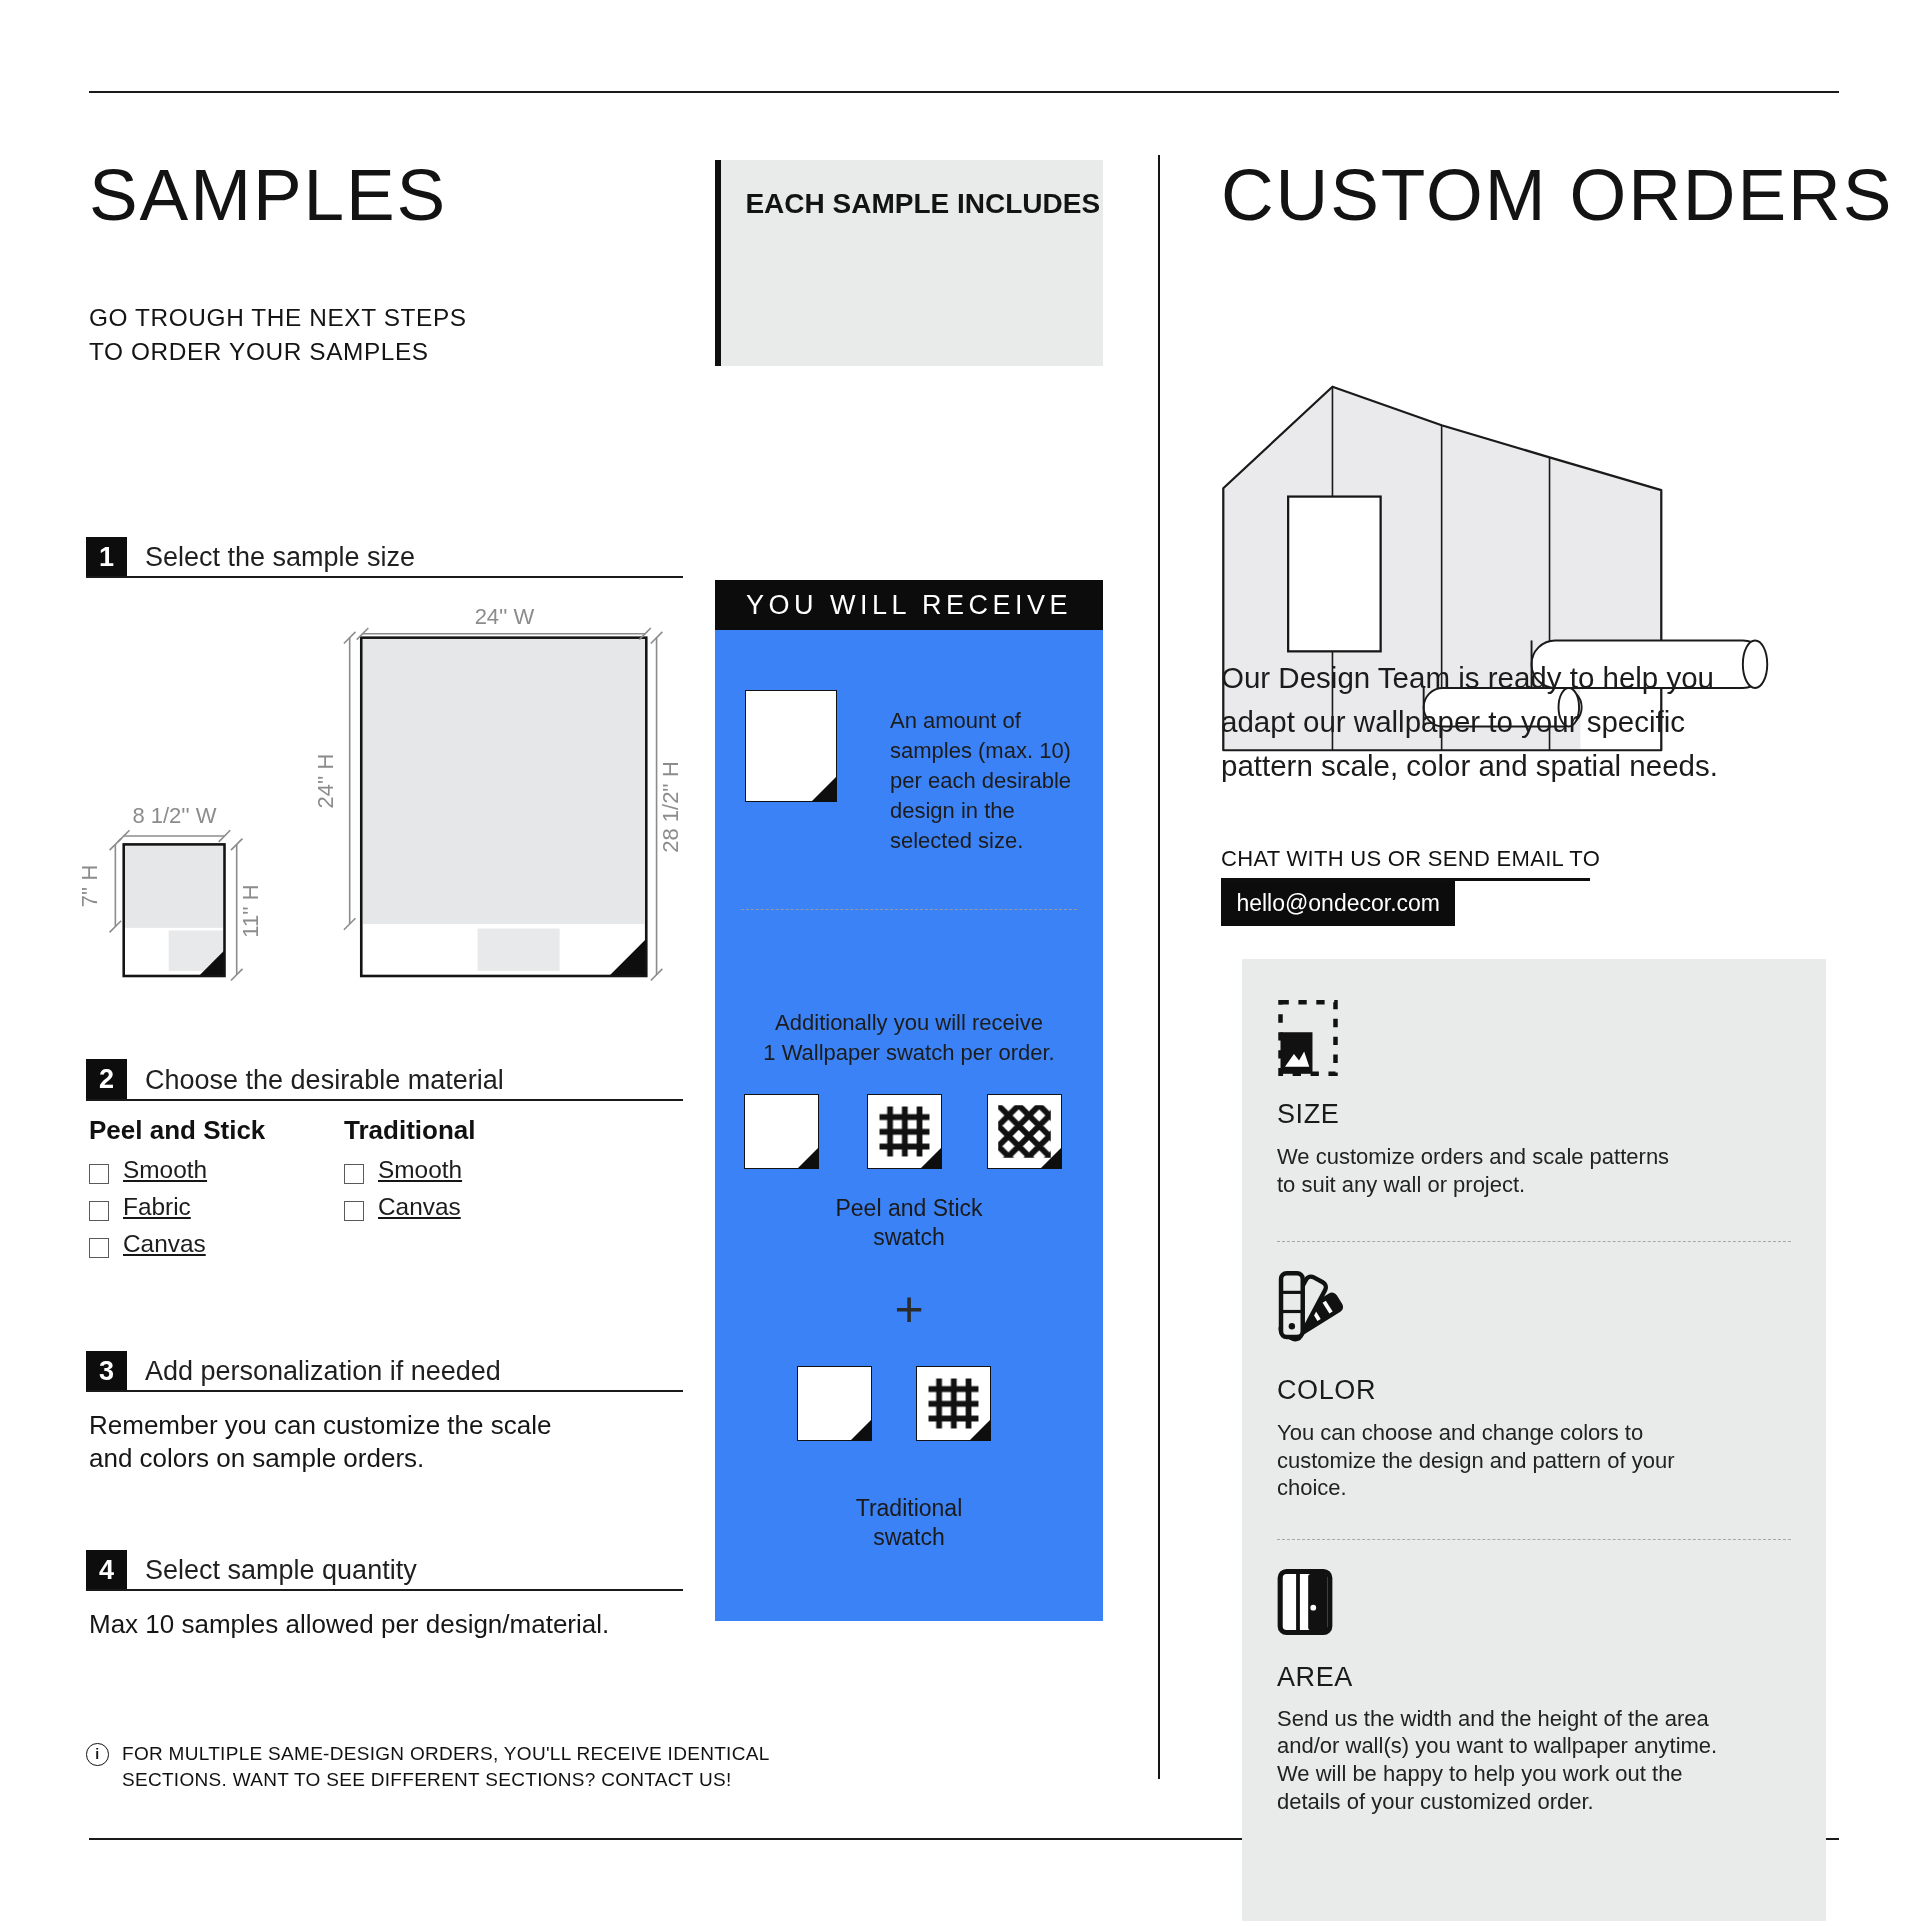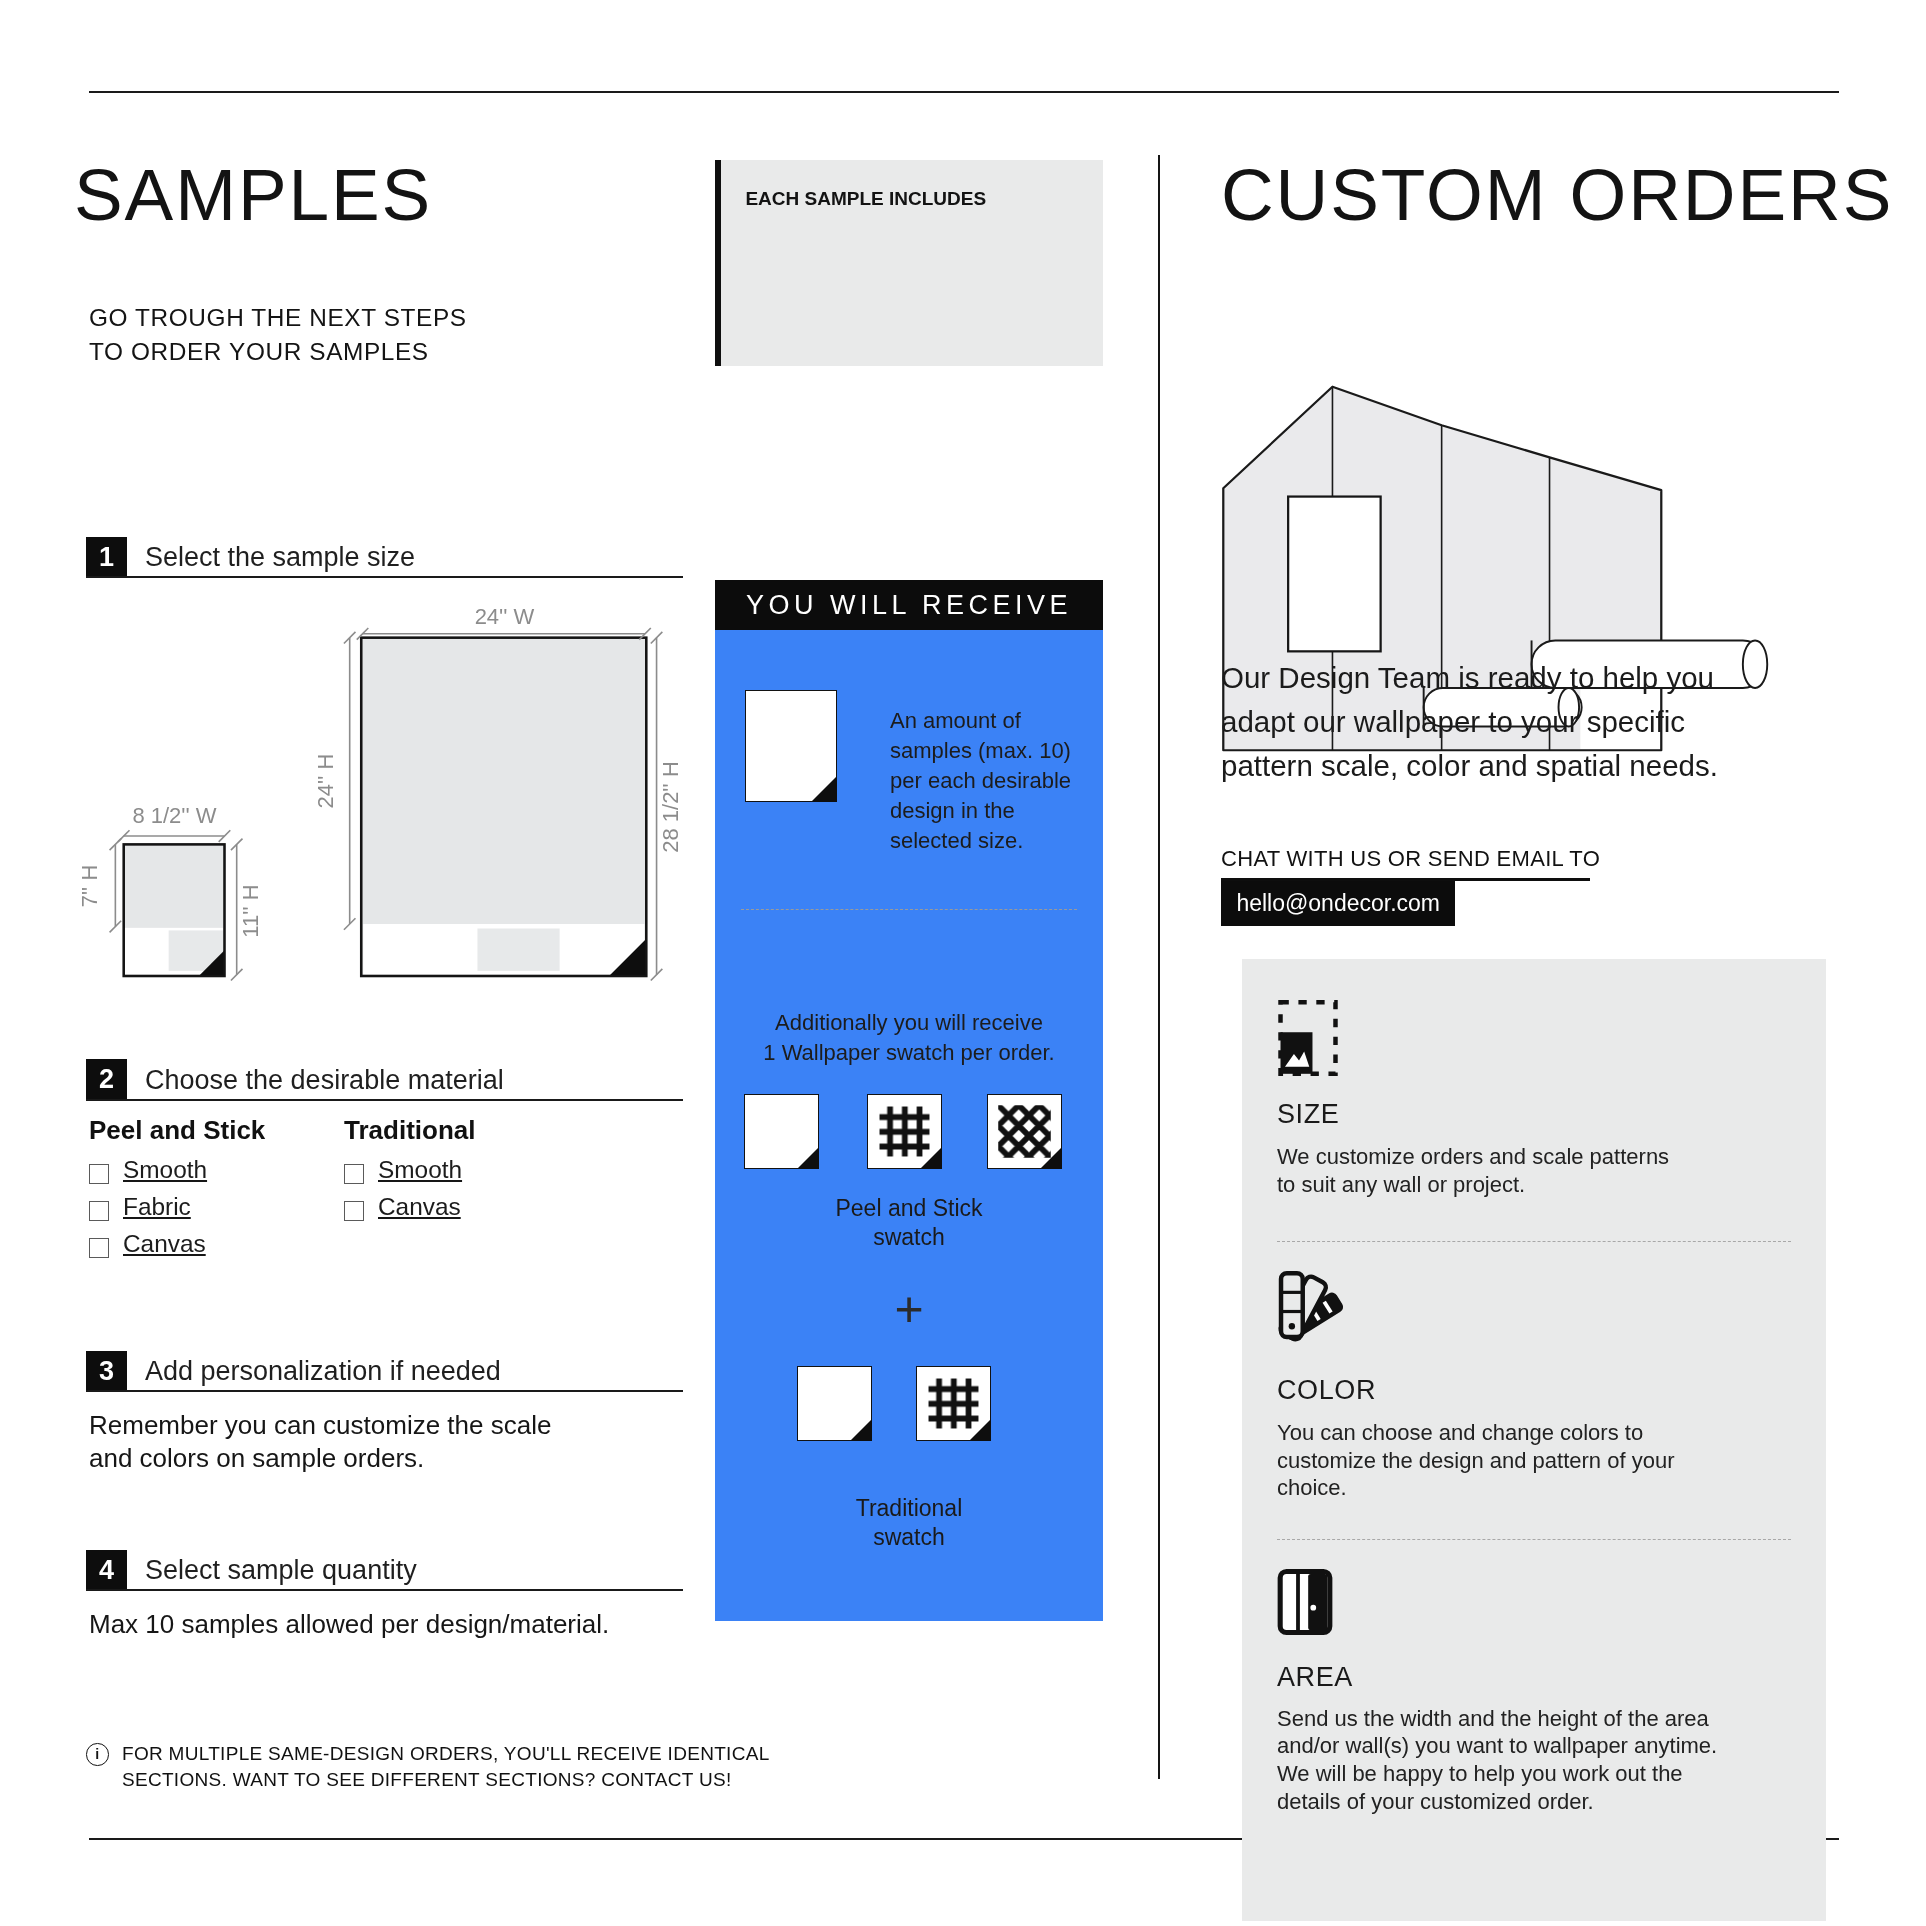--- a/index.html
+++ b/index.html
@@ -14,21 +14,21 @@
   .dim-label{position:absolute;font-size:22px;color:#8c8c8c;width:193px;text-align:center;white-space:nowrap;}
   .vlab{position:absolute;font-size:22px;color:#8c8c8c;width:128px;text-align:center;transform:rotate(-90deg);white-space:nowrap;}
   .mat-title{position:absolute;font-size:26px;font-weight:700;color:#111;white-space:nowrap;}
   .chk-row{position:absolute;display:flex;align-items:flex-end;text-decoration:underline;}
   .chk{width:18px;height:18px;border:1.9px solid #5a5a5a;background:#fff;display:inline-block;}
   .chk-label{font-size:24.4px;color:#1c1c1c;margin-left:14px;white-space:nowrap;}
   .note-line{position:absolute;font-size:26px;color:#161616;white-space:nowrap;}
   .foot-line{position:absolute;font-size:19px;letter-spacing:0.3px;color:#111;white-space:nowrap;}
   .info-icon{position:absolute;width:20.5px;height:20.5px;border:1.9px solid #111;border-radius:50%;display:flex;align-items:center;justify-content:center;font-size:14px;font-weight:600;}
   .includes-box{position:absolute;left:715px;top:160px;width:388px;height:206px;background:#e9eaea;border-left:6.4px solid #0f0f0f;box-sizing:border-box;}
-  .includes-title{position:absolute;left:24.4px;top:28px;font-size:19px;font-weight:700;color:#131313;white-space:nowrap;}
+  .includes-title{position:absolute;left:24.4px;top:28px;font-size:28px;font-weight:700;color:#131313;white-space:nowrap;}
   .includes-item{font-size:22px;line-height:30px;color:#202020;width:308px;padding-left:14px;text-indent:-14px;}
   .receive-header{position:absolute;left:715px;top:580px;width:388px;height:50px;background:#0c0c0c;color:#fff;font-size:27px;letter-spacing:4.5px;display:flex;align-items:center;justify-content:center;white-space:nowrap;}
   .receive-body{position:absolute;left:715px;top:630px;width:388px;height:991px;background:#3b82f6;}
   .sheet{position:absolute;background:#fff;border:1.9px solid #121212;}
   .corner{position:absolute;right:-0.6px;bottom:-0.6px;width:0;height:0;border-bottom:26px solid #0e0e0e;border-left:26px solid transparent;}
   .corner.sm{border-bottom-width:22px;border-left-width:22px;}
   .desc-line{font-size:22px;line-height:30px;color:#1c1c1c;white-space:nowrap;}
   .center-line{position:absolute;width:100%;text-align:center;font-size:22px;color:#1c1c1c;white-space:nowrap;}
   .dashed-mid{position:absolute;left:26px;width:336px;border-top:1.3px dashed #9a9a9a;}
   .swatch{position:absolute;width:73px;height:73px;border:1.9px solid #121212;background:#fff;}
@@ -55,21 +55,21 @@
     </pattern>
     <pattern id="p-cross" width="32" height="32" patternUnits="userSpaceOnUse">
       <path d="M0 32 L32 0 M0 0 L32 32 M-8 24 L8 40 M24 -8 L40 8 M-8 8 L8 -8 M24 40 L40 24" stroke="#111" stroke-width="9" fill="none" stroke-linecap="round"></path>
     </pattern>
   </defs>
 </svg>
 
 <div class="rule" style="left:89px;top:91px;width:1750px;"></div>
 <div class="rule" style="left:89px;top:1838px;width:1750px;"></div>
 
-<div class="big-title" style="left:74px;top:153px;">SAMPLES</div>
+<div class="big-title" style="left:89px;top:153px;">SAMPLES</div>
 <div class="sub-line" style="left:89px;top:304px;">GO TROUGH THE NEXT STEPS</div>
 <div class="sub-line" style="left:89px;top:338px;">TO ORDER YOUR SAMPLES</div>
 
 <div class="step-square" style="left:86px;top:537px;">1</div>
 <div class="step-title" style="left:145px;top:542px;">Select the sample size</div>
 <div class="step-underline" style="top:576px;"></div>
 
 <svg class="abs" style="left:64px;top:597px;" width="642" height="437" viewBox="0 0 1000 680">
 
   <rect x="463" y="63" width="444" height="527" fill="#e5e7e8"></rect>

